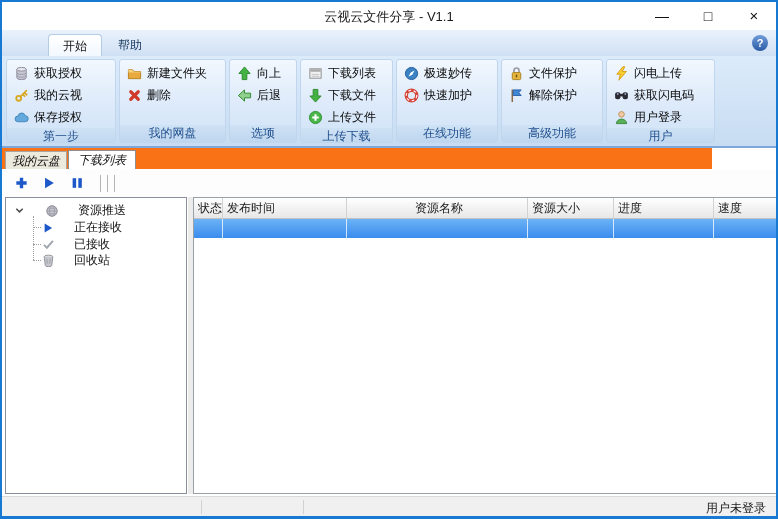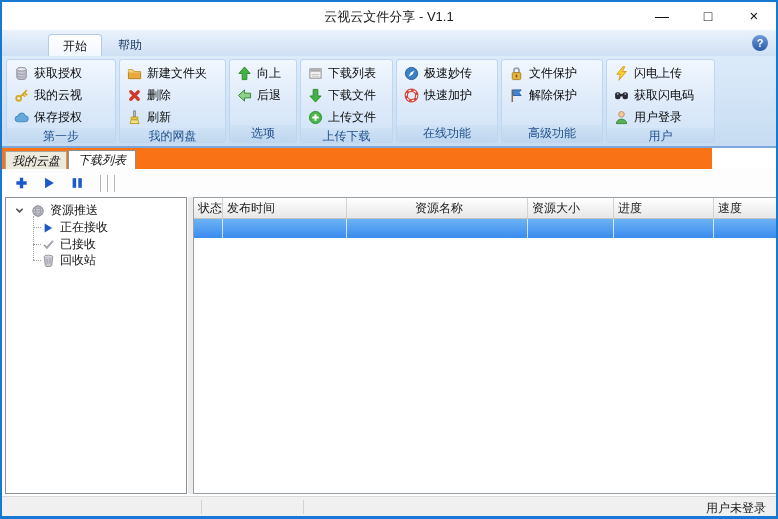--- a/index.html
+++ b/index.html
@@ -44,21 +44,21 @@
   .ptab.p0 { left:3px; width:62px; top:3px; height:18px; }
   .ptab.p1 { left:66px; width:68px; background:#ffffff; border-color:#8f8f8f; }
   
   .toolbar { position:absolute; left:0; top:167px; width:774px; height:28px; background:#fdfdfd;
     display:flex; align-items:center; gap:10px; padding-left:10px; }
   .tbtn { width:18px; height:18px; display:flex; align-items:center; justify-content:center; cursor:default; }
   .tsep { width:1px; height:17px; background:#b4b4b4; margin-left:-4px; }
   
   .treepanel { position:absolute; left:3px; top:195px; width:182px; height:297px;
     background:#fff; border:1px solid #8a9099; font-size:12px; color:#111; }
-  .trow { position:absolute; height:17px; display:flex; align-items:center; gap:5px; cursor:default; white-space:nowrap; }
+  .trow { position:absolute; height:17px; display:flex; align-items:center; gap:19px; cursor:default; white-space:nowrap; }
   .trow .ticon { width:14px; height:14px; display:inline-flex; align-items:center; justify-content:center; flex:none; }
   .dotv { position:absolute; border-left:1px dotted #a0a0a0; width:0; }
   .doth { position:absolute; border-top:1px dotted #a0a0a0; height:0; }
   .splitter { position:absolute; left:186px; top:195px; width:5px; height:297px; background:#ececec; }
   .tablepanel { position:absolute; left:191px; top:195px; width:657px; height:297px;
     background:#fff; border:1px solid #9aa0a8; border-right:none; overflow:hidden; }
   .thead { display:flex; height:21px; background:linear-gradient(#ffffff,#e7e7e7); border-bottom:1px solid #c2c2c2; }
   .th { font-size:12px; color:#1a1a1a; line-height:20px; padding-left:4px;
     border-right:1px solid #d2d2d2; overflow:hidden; white-space:nowrap; cursor:default; }
   .selrow { display:flex; height:19px; background:linear-gradient(#6cb2f5,#3a8cee); }
@@ -136,30 +136,20 @@
           <span class="lbl">新建文件夹</span>
         </div>
         <div class="rbtn">
           <span class="icon">
             <svg width="15" height="15" viewBox="0 0 16 16">
                 <path d="M4 4 L12 12 M12 4 L4 12" stroke="#cf3a2a" stroke-width="3.4" stroke-linecap="round"></path>
               </svg>
           </span>
           <span class="lbl">删除</span>
         </div>
-        <div class="rbtn">
-          <span class="icon">
-            <svg width="15" height="15" viewBox="0 0 16 16">
-                <rect x="7" y="1" width="2" height="6" fill="#b9babd" stroke="#8f9094"></rect>
-                <path d="M4.5 7.5 h7 v3 h-7 z" fill="#e9c83f" stroke="#bb9a1e"></path>
-                <path d="M4.5 10.5 L3.2 14.5 h9.6 L11.5 10.5 z" fill="#f3e08a" stroke="#bb9a1e"></path>
-              </svg>
-          </span>
-          <span class="lbl">刷新</span>
-        </div>
       </div>
       <div class="rcap">我的网盘</div>
     </div>
 
     <div class="rgroup" style="width:68px">
       <div class="rbtns">
         <div class="rbtn">
           <span class="icon">
             <svg width="15" height="15" viewBox="0 0 16 16">
                 <path d="M8 1 L14 8 H10.5 V14.5 H5.5 V8 H2 Z" fill="#43b243" stroke="#2c8a2c"></path>

